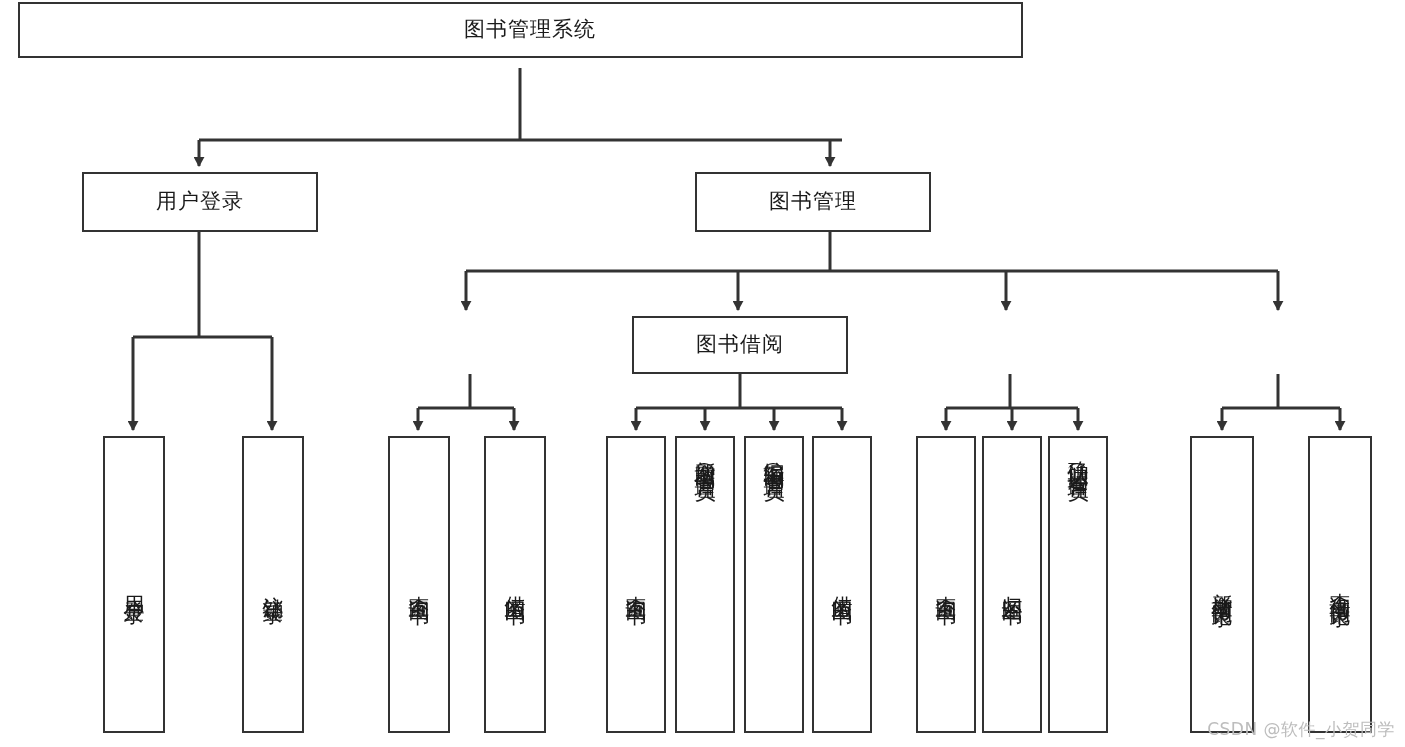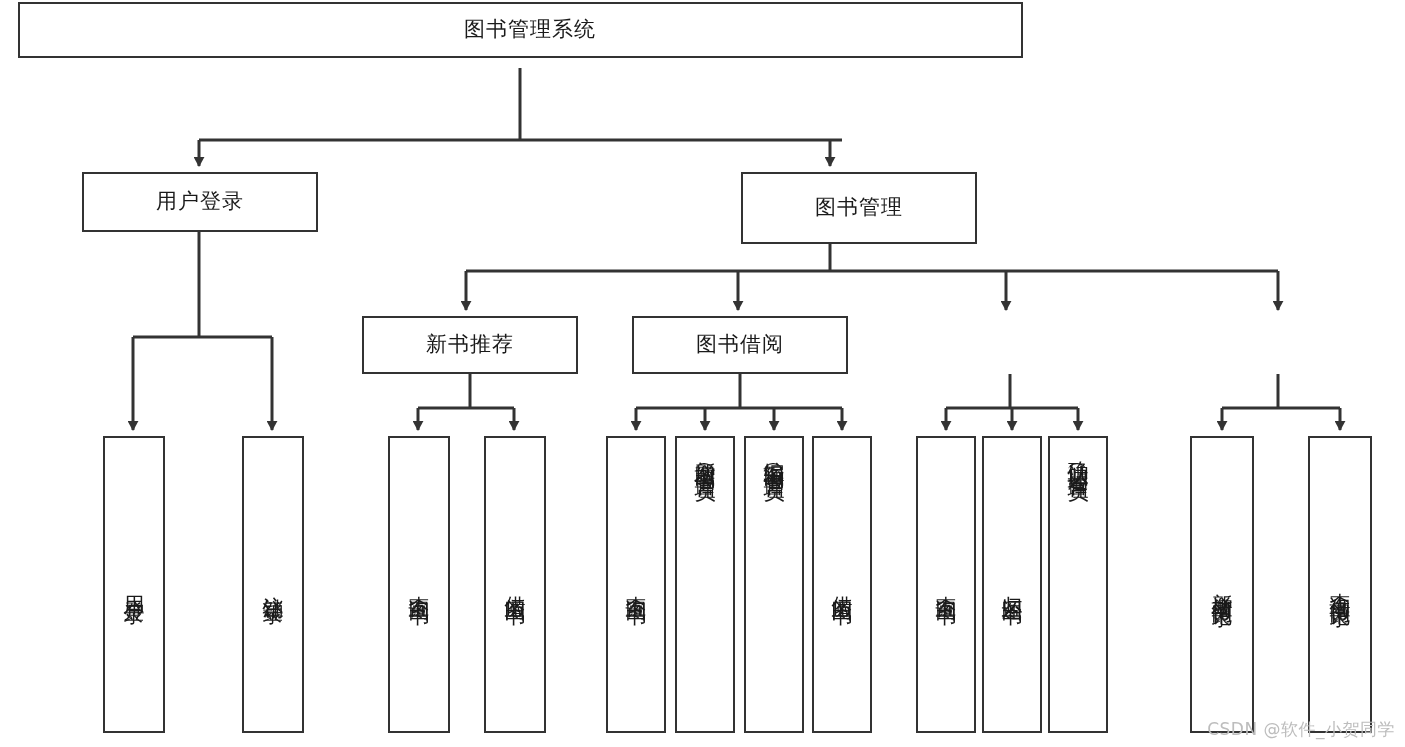--- a/index.html
+++ b/index.html
@@ -134,27 +134,24 @@
   </svg>
 
   <div class="node-box" style="left:18px; top:2px; width:1005px; height:56px;padding-left:19px;">
     <span class="node-label-h">图书管理系统</span>
   </div>
 
   <div class="node-box" style="left:82px; top:172px; width:236px; height:60px;">
     <span class="node-label-h">用户登录</span>
   </div>
 
-  <div class="node-box" style="left:741px; top:172px; width:236px; height:72px;">
+  <div class="node-box" style="left:695px; top:172px; width:236px; height:60px;">
     <span class="node-label-h">图书管理</span>
   </div>
 
-  <div class="node-box" style="left:362px; top:316px; width:216px; height:58px;">
-    <span class="node-label-h">新书推荐</span>
-  </div>
 
   <div class="node-box" style="left:632px; top:316px; width:216px; height:58px;">
     <span class="node-label-h">图书借阅</span>
   </div>
 
 
 
   <div class="node-box" style="left:103px; top:436px; width:62px; height:297px;">
     <div class="vcenter-wrap">
       <span class="node-label-v">用户登录</span>

